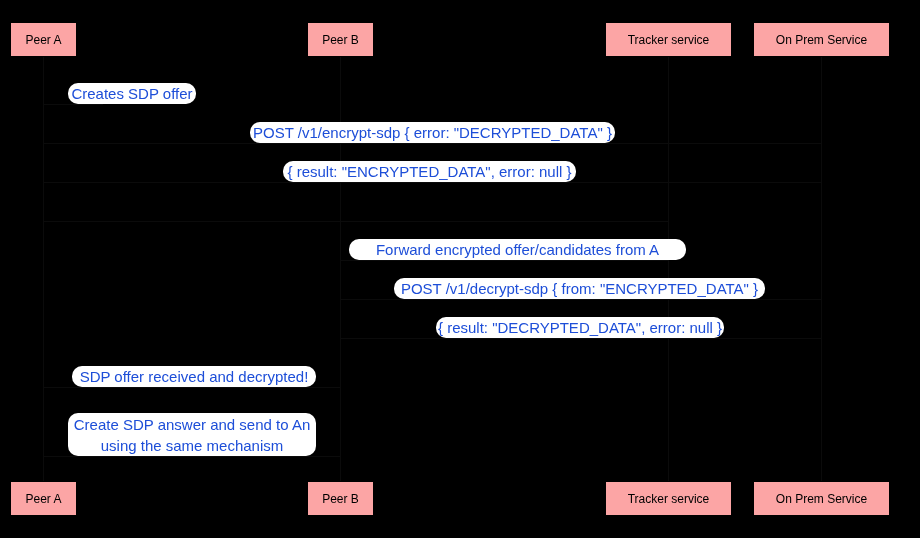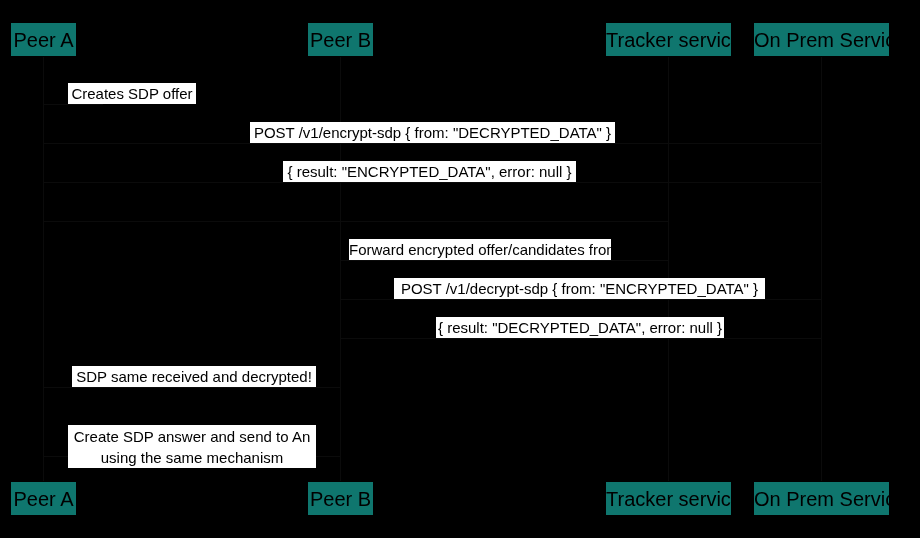--- a/index.html
+++ b/index.html
@@ -11,50 +11,50 @@
     position: relative;
     width: 920px;
     height: 538px;
     background: #000000;
     overflow: hidden;
     font-family: "Liberation Sans", sans-serif;
   }
   
   .participant {
     position: absolute;
-    background: #0f766e;
+    background: #fca5a5;
     border: 1px solid #000000;
     color: #000000;
-    font-size: 20px;
+    font-size: 12px;
     line-height: 34px;
     text-align: center;
     white-space: nowrap;
     box-sizing: border-box;
   }
   
   .lifeline {
     position: absolute;
     width: 1px;
     background: #0b0b0b;
   }
   
   .msg-label {
     position: absolute;
     background: #ffffff;
-    color: #000000;
+    color: #1d4ed8;
     font-size: 15px;
     line-height: 21px;
     text-align: center;
     white-space: pre;
     box-sizing: border-box;
+    border-radius: 10px;
   }
   .msg-label.two-line {
     line-height: 21px;
     padding-top: 1px;
-    margin-top: 12px;
   }
   
   .msg-line {
     position: absolute;
     height: 1px;
     background: #0b0b0b;
   }
 </style>
 </head>
 <body>
@@ -76,32 +76,32 @@
   <div class="msg-line" style="left:43px;top:182px;width:778px;"></div>
   <div class="msg-line" style="left:43px;top:221px;width:625px;"></div>
   <div class="msg-line" style="left:340px;top:260px;width:328px;"></div>
   <div class="msg-line" style="left:340px;top:299px;width:481px;"></div>
   <div class="msg-line" style="left:340px;top:338px;width:481px;"></div>
   <div class="msg-line" style="left:43px;top:387px;width:297px;"></div>
   <div class="msg-line" style="left:43px;top:456px;width:297px;"></div>
 
   <div class="msg-label" style="left:68px;top:83px;width:128px;height:21px;">Creates SDP offer</div>
 
-  <div class="msg-label" style="left:250px;top:122px;width:365px;height:21px;">POST /v1/encrypt-sdp { from: "DECRYPTED_DATA" }</div>
+  <div class="msg-label" style="left:250px;top:122px;width:365px;height:21px;">POST /v1/encrypt-sdp { error: "DECRYPTED_DATA" }</div>
 
   <div class="msg-label" style="left:283px;top:161px;width:293px;height:21px;">{ result: "ENCRYPTED_DATA", error: null }</div>
 
 
-  <div class="msg-label" style="left:349px;top:239px;width:262px;height:21px;">Forward encrypted offer/candidates from A</div>
+  <div class="msg-label" style="left:349px;top:239px;width:337px;height:21px;">Forward encrypted offer/candidates from A</div>
 
   <div class="msg-label" style="left:394px;top:278px;width:371px;height:21px;">POST /v1/decrypt-sdp { from: "ENCRYPTED_DATA" }</div>
 
   <div class="msg-label" style="left:436px;top:317px;width:288px;height:21px;">{ result: "DECRYPTED_DATA", error: null }</div>
 
-  <div class="msg-label" style="left:72px;top:366px;width:244px;height:21px;">SDP same received and decrypted!</div>
+  <div class="msg-label" style="left:72px;top:366px;width:244px;height:21px;">SDP offer received and decrypted!</div>
 
   <div class="msg-label two-line" style="left:68px;top:413px;width:248px;height:43px;">Create SDP answer and send to An
 using the same mechanism</div>
 
   <div class="participant" style="left:10px;top:481px;width:67px;height:35px;">Peer A</div>
   <div class="participant" style="left:307px;top:481px;width:67px;height:35px;">Peer B</div>
   <div class="participant" style="left:605px;top:481px;width:127px;height:35px;">Tracker service</div>
   <div class="participant" style="left:753px;top:481px;width:137px;height:35px;">On Prem Service</div>
 
 </div>

